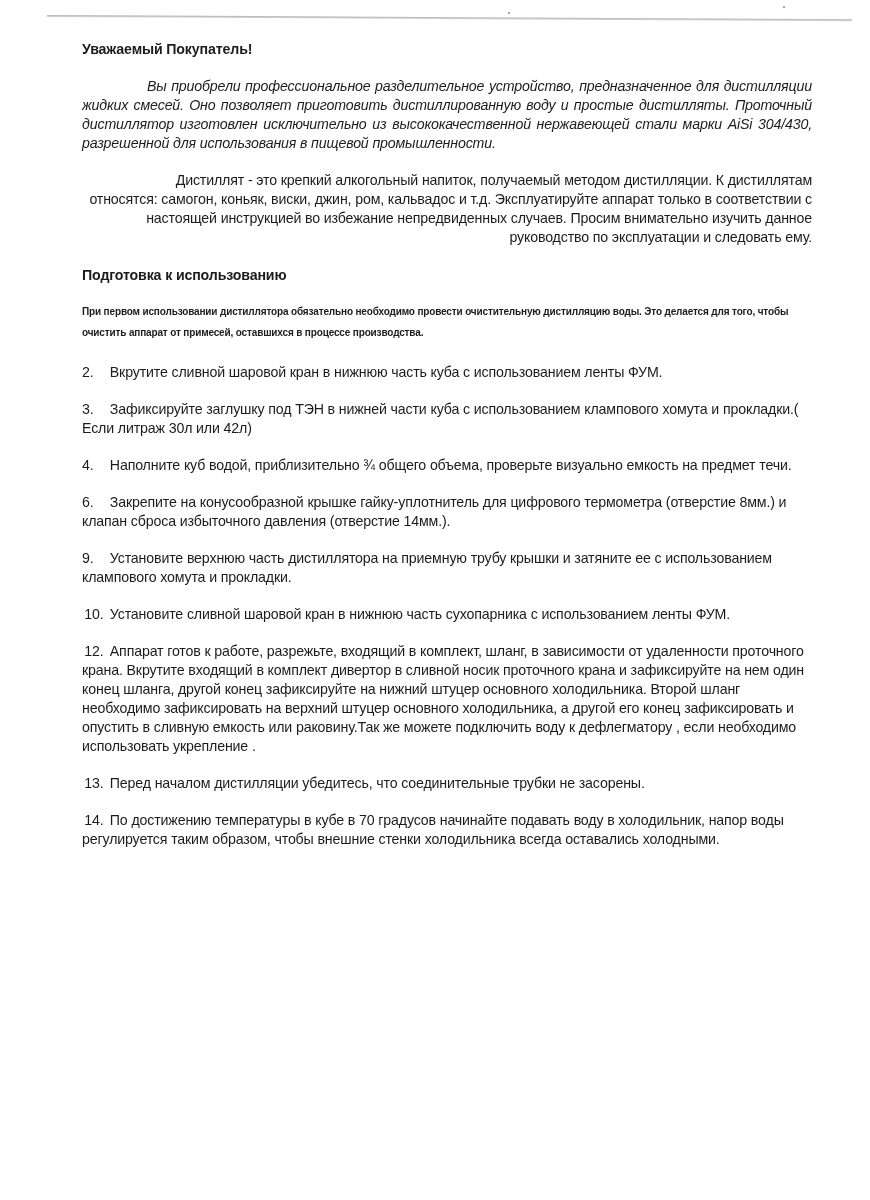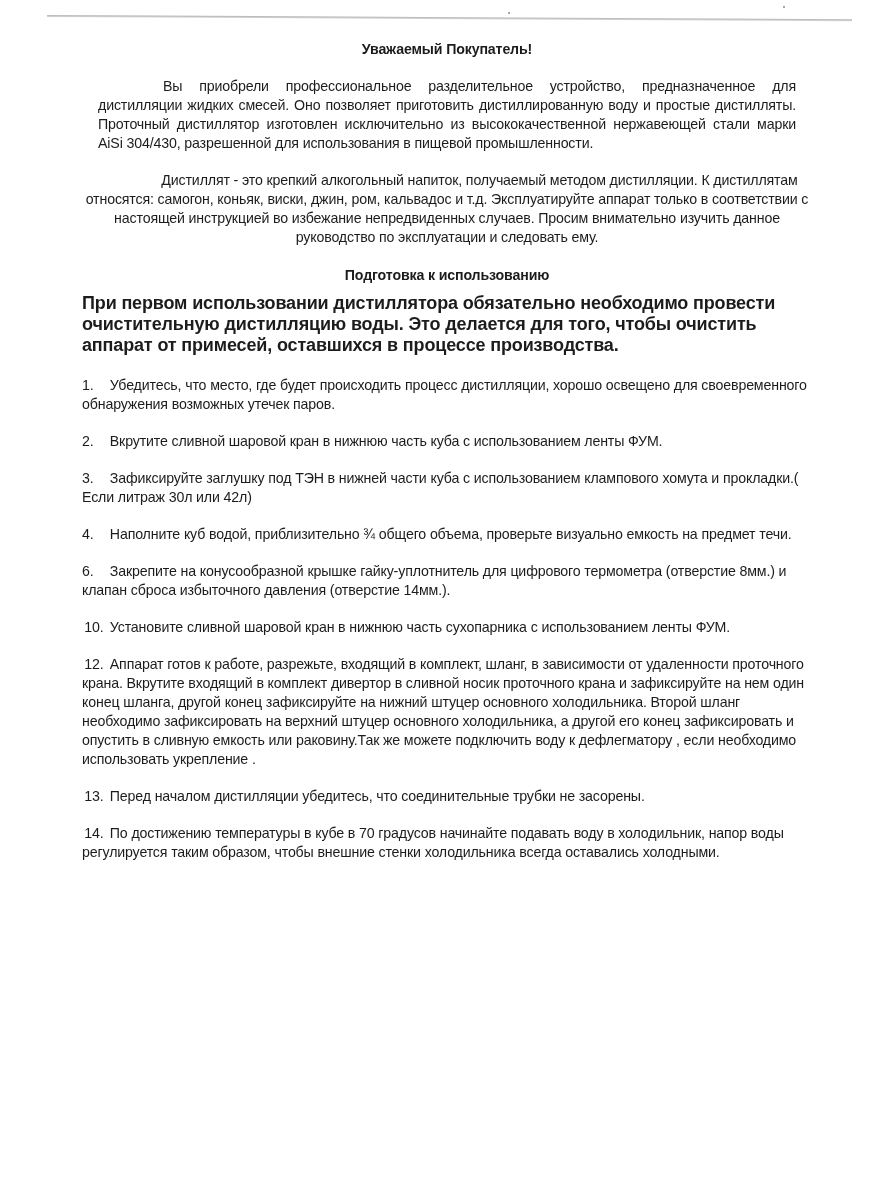--- a/index.html
+++ b/index.html
@@ -35,41 +35,41 @@
   .page {
     position: absolute;
     left: 82px;
     top: 40px;
     width: 730px;
     font-size: 14.2px;
     line-height: 19px;
     letter-spacing: -0.15px;
   }
   .heading {
-    text-align: center;
     font-weight: bold;
     font-size: 14.2px;
     margin: 0;
   }
   .h1 { margin-bottom: 18px; }
   .intro {
-    margin: 16px;
+    margin: 0;
     text-align: justify;
     text-indent: 65px;
+    font-style: italic;
   }
   .intro2 {
     margin: 18px 0 0 0;
     text-indent: 65px;
-    text-align: center;
+    text-align: right;
   }
-  .h2 { margin: 19px 0 8px 0; }
+  .h2 { margin: 19px 0 16px 0; }
   .bold-note {
     margin: 0 0 20px 0;
     font-weight: bold;
-    font-size: 18px;
+    font-size: 10px;
     line-height: 21px;
   }
   .steps {
     list-style: none;
     margin: 0;
     padding: 0;
   }
   .step {
     margin: 0 0 18px 0;
   }
@@ -91,23 +91,23 @@
 
   <p class="intro">Вы приобрели профессиональное разделительное устройство, предназначенное для дистилляции жидких смесей. Оно позволяет приготовить дистиллированную воду и простые дистилляты. Проточный дистиллятор изготовлен исключительно из высококачественной нержавеющей стали марки AiSi 304/430, разрешенной для использования в пищевой промышленности.</p>
 
   <p class="intro2">Дистиллят - это крепкий алкогольный напиток, получаемый методом дистилляции. К дистиллятам относятся: самогон, коньяк, виски, джин, ром, кальвадос и т.д. Эксплуатируйте аппарат только в соответствии с настоящей инструкцией во избежание непредвиденных случаев. Просим внимательно изучить данное руководство по эксплуатации и следовать ему.</p>
 
   <p class="heading h2">Подготовка к использованию</p>
 
   <p class="bold-note">При первом использовании дистиллятора обязательно необходимо провести очистительную дистилляцию воды. Это делается для того, чтобы очистить аппарат от примесей, оставшихся в процессе производства.</p>
 
   <ol class="steps">
-    <li class="step"><span class="step-num">1.</span> <span>Убедитесь, что место, где будет происходить процесс дистилляции, хорошо освещено для своевременного обнаружения возможных утечек паров.</span></li>
     <li class="step"><span class="step-num">2.</span> <span>Вкрутите сливной шаровой кран в нижнюю часть куба с использованием ленты ФУМ.</span></li>
     <li class="step"><span class="step-num">3.</span> <span>Зафиксируйте заглушку под ТЭН в нижней части куба с использованием клампового хомута и прокладки.( Если литраж 30л или 42л)</span></li>
     <li class="step"><span class="step-num">4.</span> <span>Наполните куб водой, приблизительно ¾ общего объема, проверьте визуально емкость на предмет течи.</span></li>
     <li class="step"><span class="step-num">6.</span> <span>Закрепите на конусообразной крышке гайку-уплотнитель для цифрового термометра (отверстие 8мм.) и клапан сброса избыточного давления (отверстие 14мм.).</span></li>
+    <li class="step"><span class="step-num">9.</span> <span>Установите верхнюю часть дистиллятора на приемную трубу крышки и затяните ее с использованием клампового хомута и прокладки.</span></li>
     <li class="step"><span class="step-num wide">10.</span> <span>Установите сливной шаровой кран в нижнюю часть сухопарника с использованием ленты ФУМ.</span></li>
     <li class="step"><span class="step-num wide">12.</span> <span>Аппарат готов к работе, разрежьте, входящий в комплект, шланг, в зависимости от удаленности проточного крана. Вкрутите входящий в комплект дивертор в сливной носик проточного крана и зафиксируйте на нем один конец шланга, другой конец зафиксируйте на нижний штуцер основного холодильника. Второй шланг необходимо зафиксировать на верхний штуцер основного холодильника, а другой его конец зафиксировать и опустить в сливную емкость или раковину.Так же можете подключить воду к дефлегматору , если необходимо использовать укрепление .</span></li>
     <li class="step"><span class="step-num wide">13.</span> <span>Перед началом дистилляции убедитесь, что соединительные трубки не засорены.</span></li>
     <li class="step"><span class="step-num wide">14.</span> <span>По достижению температуры в кубе в 70 градусов начинайте подавать воду в холодильник, напор воды регулируется таким образом, чтобы внешние стенки холодильника всегда оставались холодными.</span></li>
   </ol>
 </div>
 
 </body></html>

